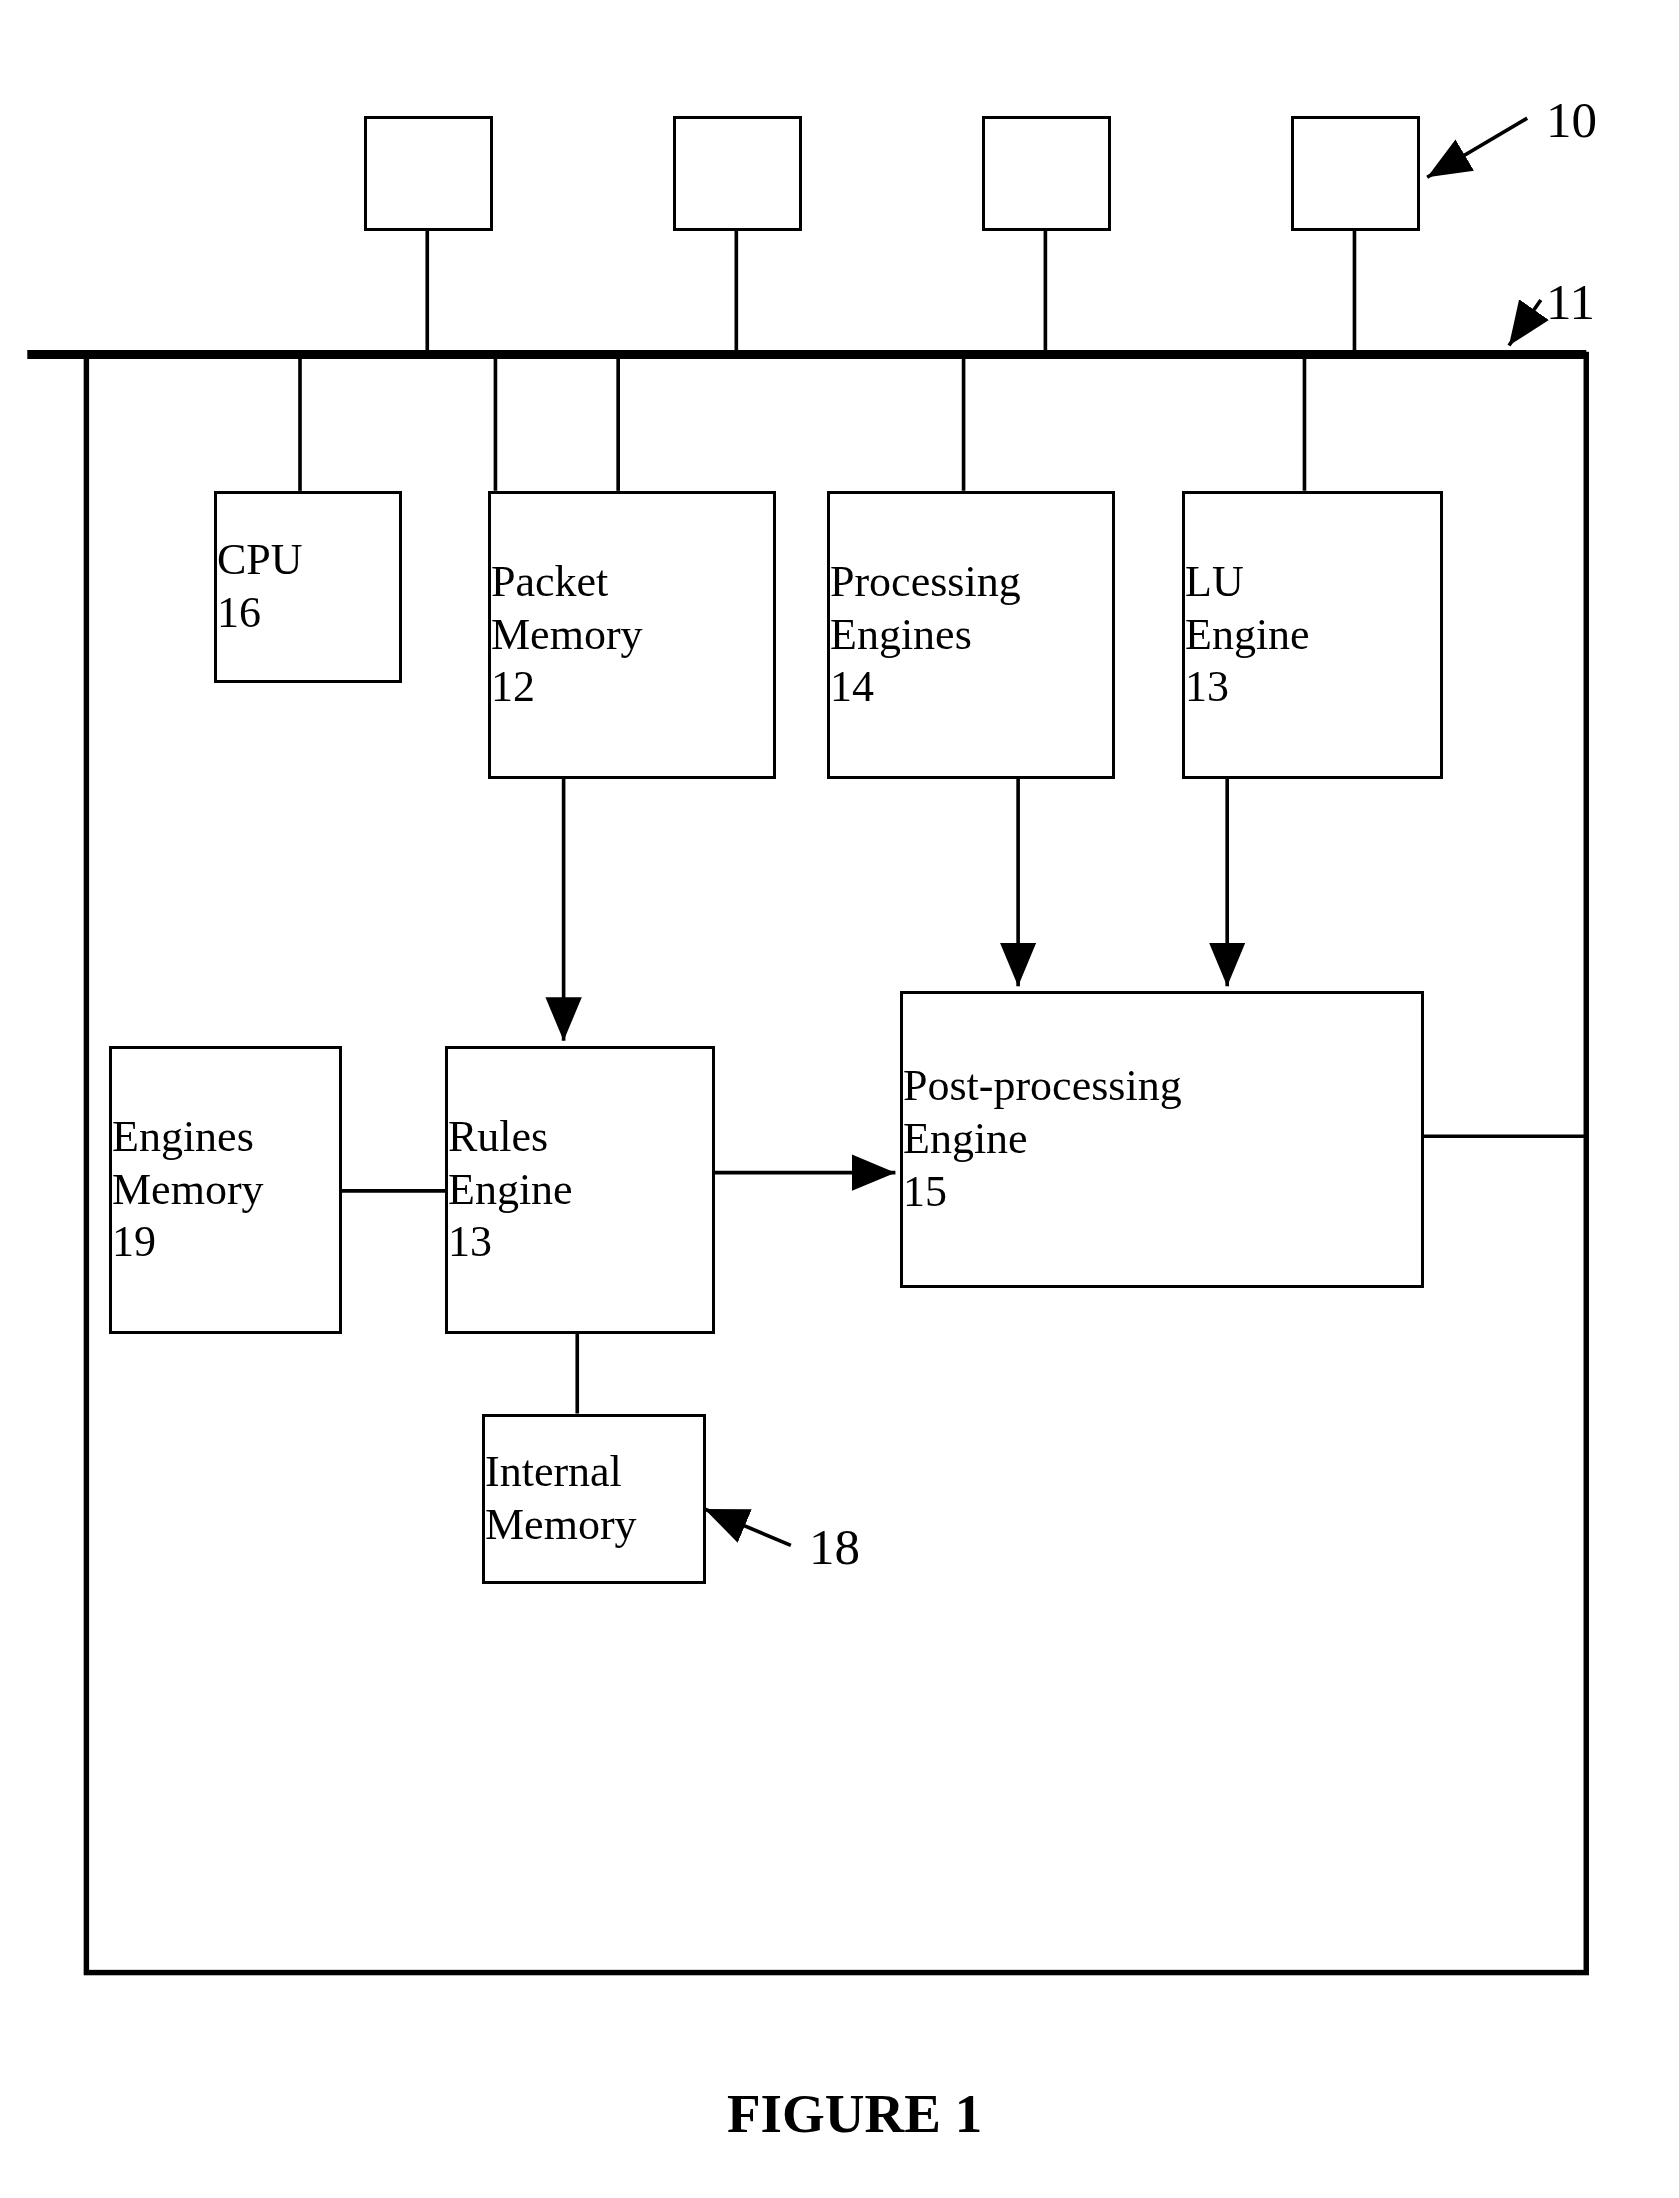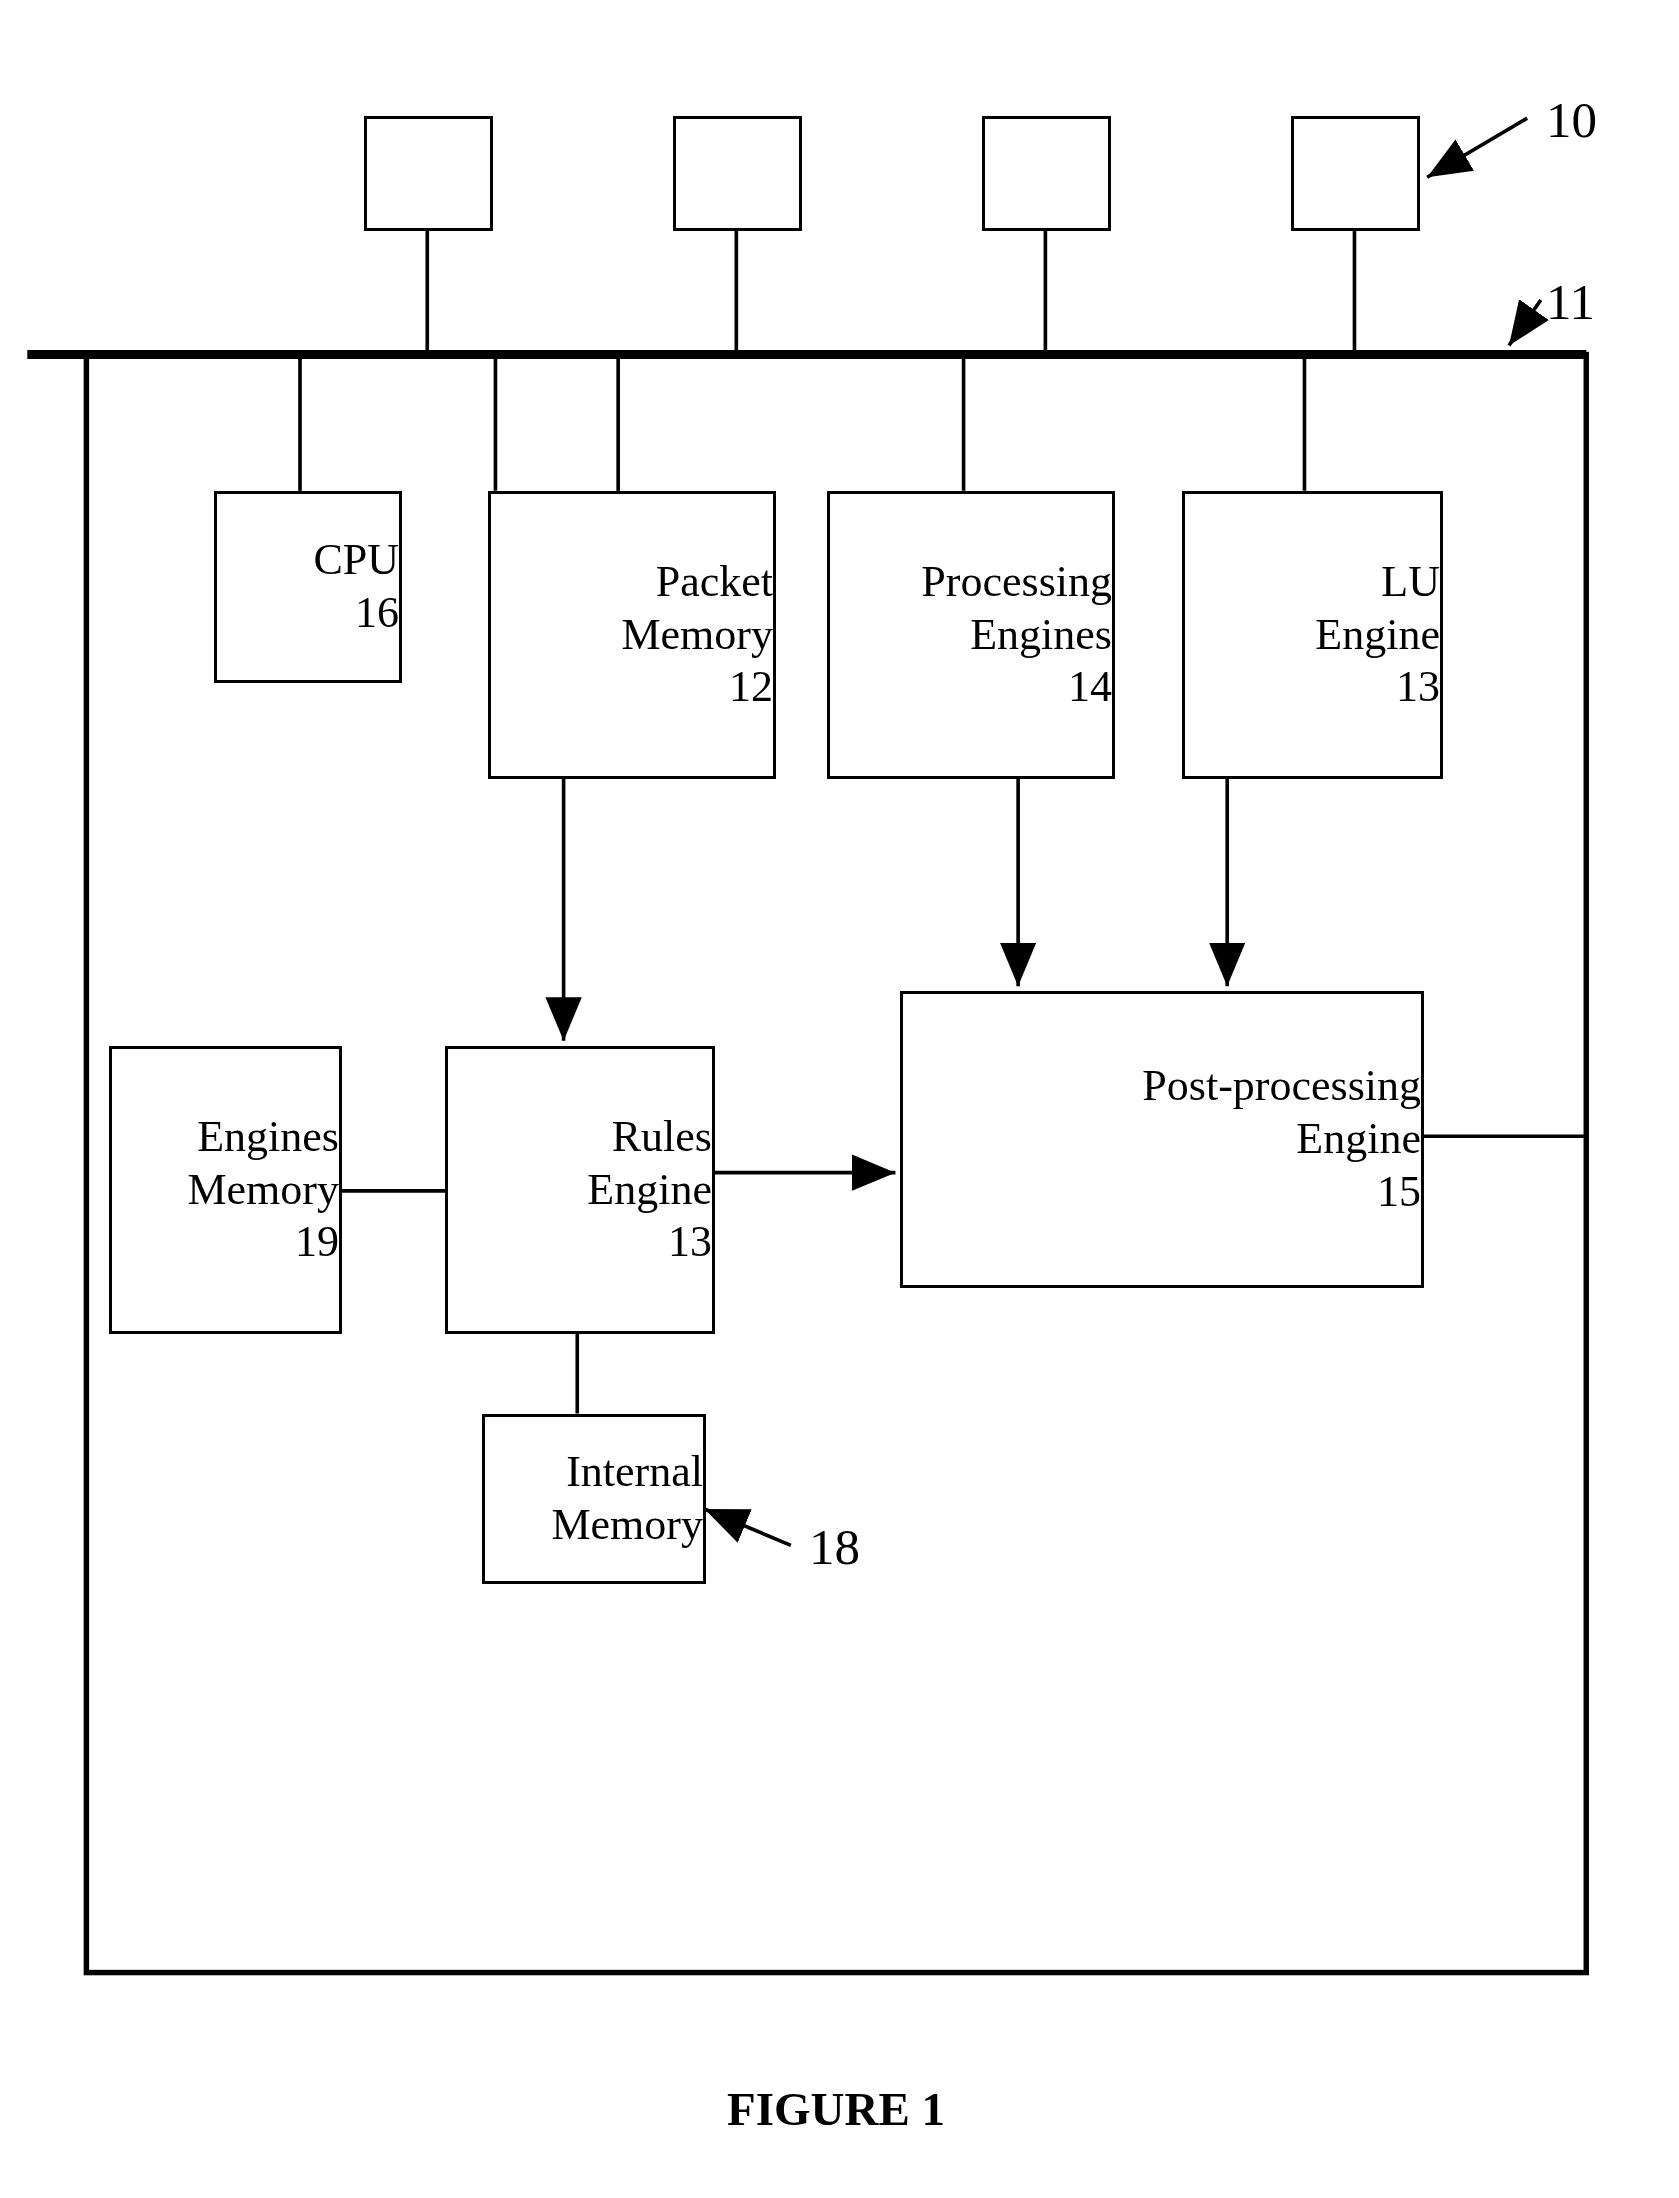--- a/index.html
+++ b/index.html
@@ -11,38 +11,38 @@
     height: 2198px;
   }
   .box {
     position: absolute;
     border: 3.6px solid #000;
     background: #fff;
     text-align: center;
     display: flex;
     flex-direction: column;
     justify-content: center;
-    align-items: flex-end;
+    align-items: flex-start;
     font-size: 44px;
     line-height: 1.2;
   }
   .small-top-box {
     position: absolute;
     border: 3.6px solid #000;
     background: #fff;
     width: 123px;
     height: 109px;
   }
   .label {
     position: absolute;
     font-size: 51px;
   }
   .fig-label {
     position: absolute;
-    font-size: 47px;
+    font-size: 55px;
     font-weight: bold;
   }
   svg.lines {
     position: absolute;
     left: 0;
     top: 0;
     pointer-events: none;
   }
 </style>
 </head>

